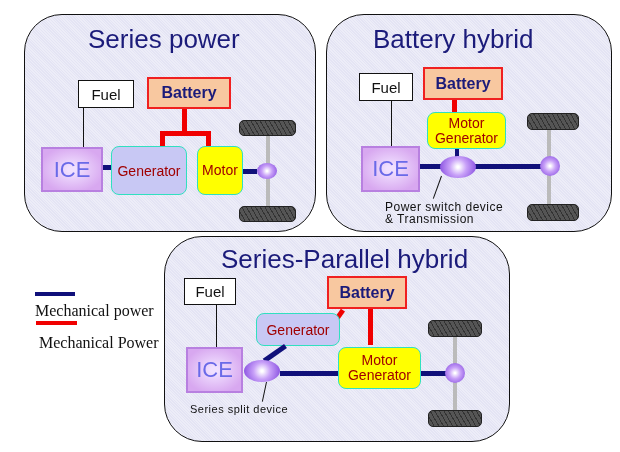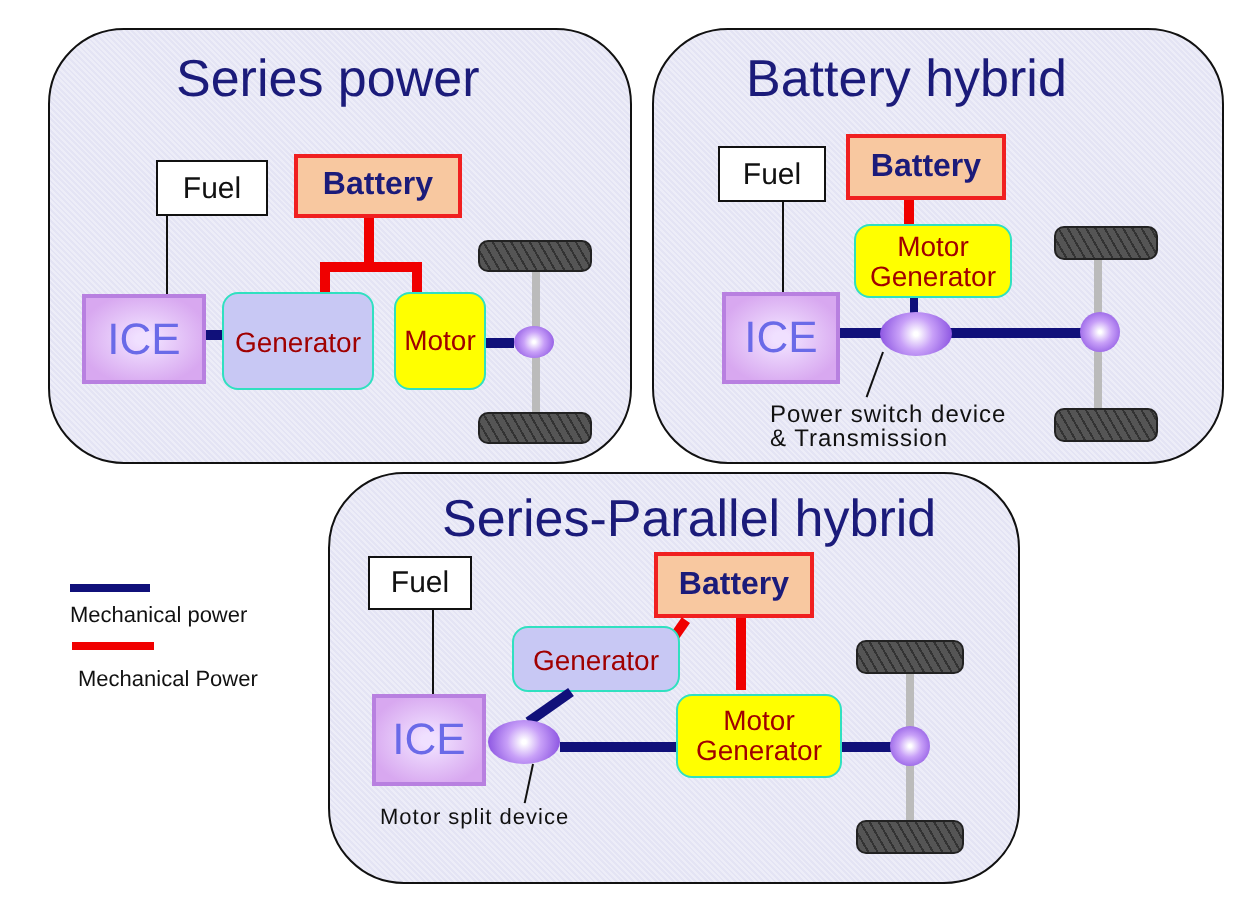--- a/index.html
+++ b/index.html
@@ -15,21 +15,21 @@
   .motor { background:#ffff00; border:1.5px solid #30e0c0; border-radius:8px; color:#a00000; font-size:14px; line-height:15px; }
   .line { position:absolute; }
   .mech { background:#10107a; }
   .elec { background:#f00000; }
   .thin { background:#111; }
   .axle { position:absolute; background:#bbbbbb; }
   .tire { position:absolute; background:#555; border:1px solid #222; border-radius:5px; box-sizing:border-box;
     background-image: repeating-linear-gradient(60deg, #333 0 1px, transparent 1px 4px); }
   .hub { position:absolute; border-radius:50%; background: radial-gradient(circle at center, #fff 5%, #c8a0f8 40%, #8850e0 90%); }
   .small { position:absolute; font-size:12px; color:#111; white-space:nowrap; letter-spacing:0.5px; line-height:12px; }
-  .legend-text { position:absolute; font-size:11px; color:#111; white-space:nowrap; }
+  .legend-text { position:absolute; font-size:16px; color:#111; white-space:nowrap;font-family:Liberation Serif, serif; }
 </style>
 </head>
 <body>
 
 <div class="panel" style="left:24px;top:14px;width:292px;height:218px;"></div>
 <div class="title" style="left:88px;top:24px;">Series power</div>
 
 <div class="line thin" style="left:83px;top:108px;width:1px;height:40px;"></div>
 <div class="box fuel" style="left:78px;top:80px;width:56px;height:28px;">Fuel</div>
 <div class="box battery" style="left:147px;top:77px;width:84px;height:32px;">Battery</div>
@@ -91,21 +91,21 @@
 
 <div class="box ice" style="left:186px;top:347px;width:57px;height:46px;">ICE</div>
 <div class="hub" style="left:244px;top:360px;width:36px;height:22px;"></div>
 <div class="line mech" style="left:280px;top:371px;width:60px;height:5px;"></div>
 <div class="box motor" style="left:338px;top:347px;width:83px;height:42px;flex-direction:column;">
   <span>Motor</span>
   <span>Generator</span>
 </div>
 <div class="line mech" style="left:421px;top:371px;width:25px;height:5px;"></div>
 <div class="line thin" style="left:266px;top:382px;width:1px;height:20px;transform:rotate(12deg);transform-origin:top;"></div>
-<div class="small" style="left:190px;top:403px;font-size:11px;">Motor split device</div>
+<div class="small" style="left:190px;top:403px;font-size:11px;">Series split device</div>
 
 <div class="axle" style="left:453px;top:335px;width:4px;height:80px;"></div>
 <div class="tire" style="left:428px;top:320px;width:54px;height:17px;"></div>
 <div class="tire" style="left:428px;top:410px;width:54px;height:17px;"></div>
 <div class="hub" style="left:445px;top:363px;width:20px;height:20px;"></div>
 
 <div class="line mech" style="left:35px;top:292px;width:40px;height:4px;"></div>
 <div class="legend-text" style="left:35px;top:302px;">Mechanical power</div>
 <div class="line elec" style="left:36px;top:321px;width:41px;height:4px;"></div>
 <div class="legend-text" style="left:39px;top:334px;">Mechanical Power</div>

